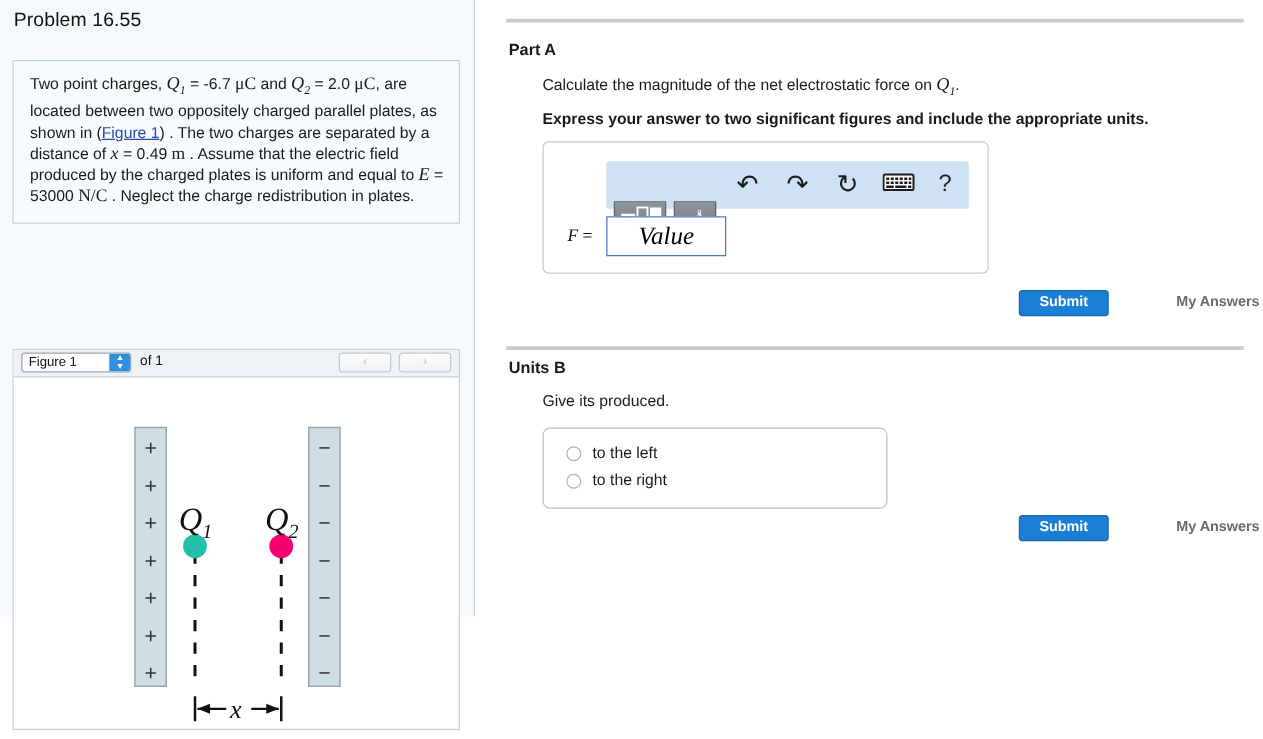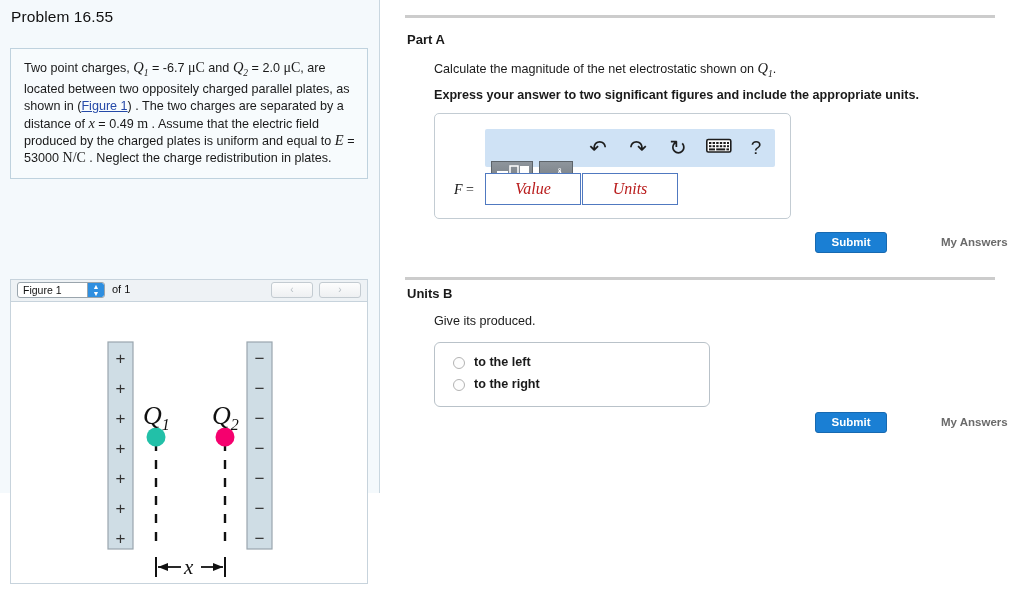--- a/index.html
+++ b/index.html
@@ -181,37 +181,36 @@
   }
   #f-label i { font-style: italic; }
   .ansfield {
     position: absolute; top: 59px;
     height: 32px;
     box-sizing: border-box;
     border: 1px solid #5079c0;
     background: #ffffff;
     font-family: "Liberation Serif", serif;
     font-style: italic;
-    font-size: 16px;
-    color: #b91c1c;
+    font-size: 20px;
+    color: #000000;
     text-align: center;
     line-height: 30px;
   }
   #field-value { left: 50px; width: 96px; }
   #field-units { left: 147px; width: 96px; }
 
   
   #answer-box-b {
     position: absolute; left: 53px; top: 342px;
     width: 276px; height: 65px;
     box-sizing: border-box;
     border: 1px solid #b9c2c9;
     border-radius: 6px;
     background: #ffffff;
-    font-weight: bold;
   }
   .radio-row { position: absolute; left: 18px; height: 22px; }
   #radio-row-1 { top: 10px; }
   #radio-row-2 { top: 32px; }
   .radio-dot {
     position: absolute; left: 0; top: 4px;
     width: 12px; height: 12px;
     box-sizing: border-box;
     border: 1px solid #b3b3b3;
     border-radius: 50%;
@@ -317,21 +316,21 @@
       </svg>
     </div>
   </div>
 
   <div id="right-panel">
 
     <div id="rule-a" class="hrule"></div>
     <div id="part-a-head" class="part-head">Part A</div>
 
     <div id="part-a-prompt" class="part-prompt">
-      <span>Calculate the magnitude of the net electrostatic shown on </span><span class="mvar"><span>Q</span><sub>1</sub></span><span>.</span>
+      <span>Calculate the magnitude of the net electrostatic force on </span><span class="mvar"><span>Q</span><sub>1</sub></span><span>.</span>
     </div>
 
     <div id="part-a-note">Express your answer to two significant figures and include the appropriate units.</div>
 
     <div id="answer-box-a">
       <div id="mathbar">
         <div id="tb-template" class="tb-btn">
           <svg width="40" height="28" viewBox="0 0 40 28">
             <rect x="5" y="9" width="11" height="13" fill="#ffffff"></rect>
             <rect x="18" y="4" width="8" height="8" fill="none" stroke="#ffffff" stroke-width="1.5"></rect>
@@ -366,21 +365,20 @@
             </g>
           </svg>
         </div>
         <div id="tb-help" class="tb-icon">?</div>
       </div>
 
       <div id="f-label">
         <i>F</i><span> =</span>
       </div>
       <div id="field-value" class="ansfield">Value</div>
-      <div id="field-units" class="ansfield">Units</div>
     </div>
 
     <div id="submit-a" class="submit-btn">Submit</div>
     <div id="myanswers-a" class="myanswers">My Answers</div>
 
     <div id="rule-b" class="hrule"></div>
     <div id="part-b-head" class="part-head">Units B</div>
     <div id="part-b-prompt" class="part-prompt">Give its produced.</div>
 
     <div id="answer-box-b">

